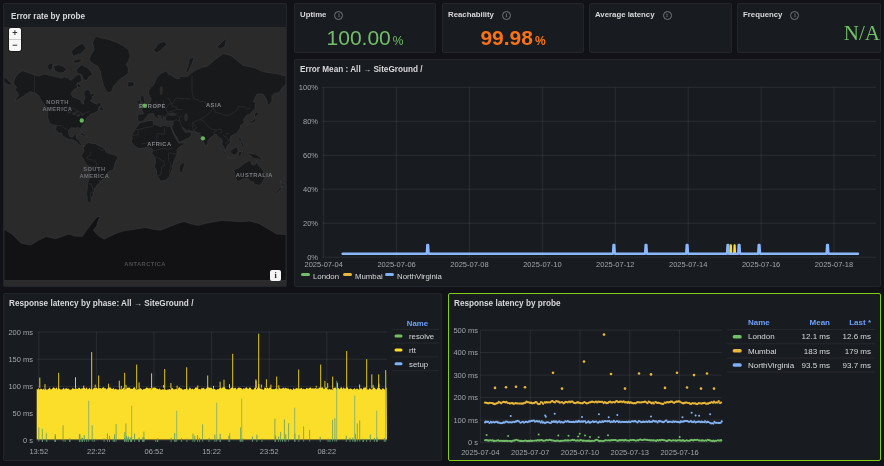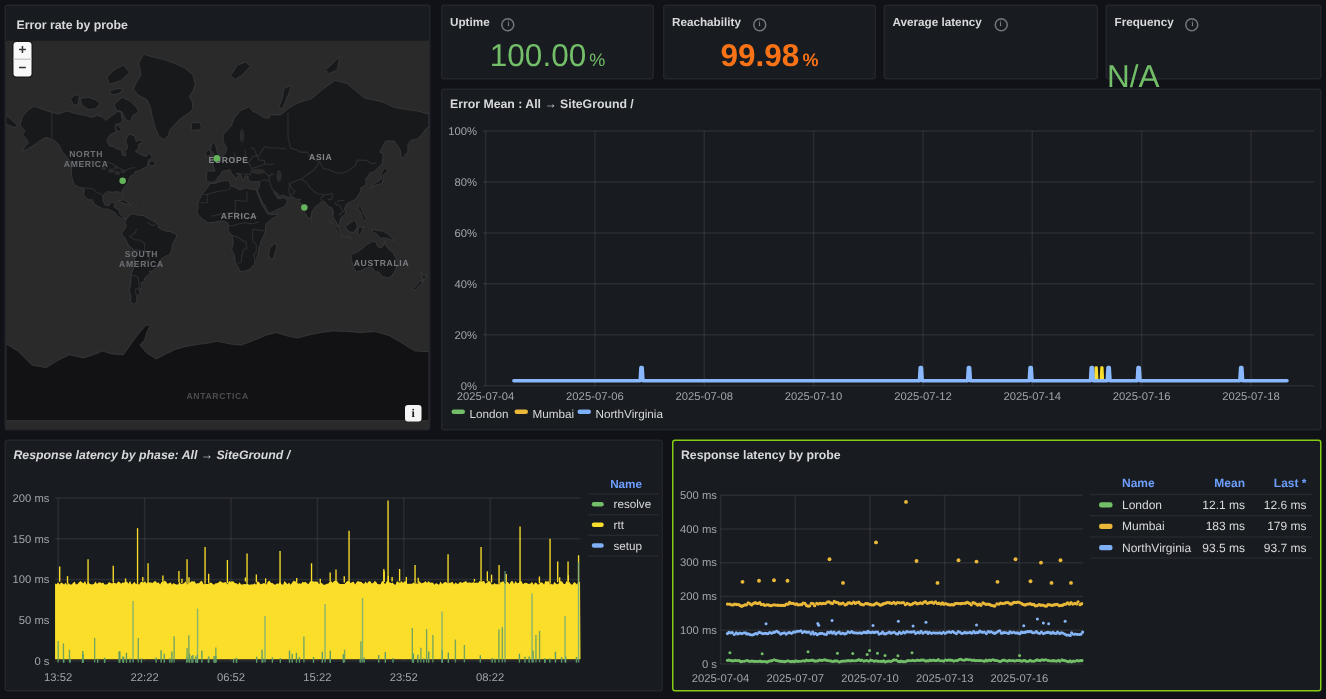--- a/index.html
+++ b/index.html
@@ -45,21 +45,21 @@
     </div>
     <div style="position:absolute;left:442px;top:3px;width:142px;height:50px;background:#181b1f;border:1px solid #22252b;border-radius:2px;box-sizing:border-box;">
       <div style="position:absolute;left:5px;top:6px;font-size:7.8px;font-weight:600;color:#d8d9da;white-space:nowrap;">Reachability<span style="display:inline-block;margin-left:8px;width:7px;height:7px;border:1px solid #74777c;border-radius:50%;color:#9fa2a8;font-size:5.5px;line-height:7px;text-align:center;vertical-align:0.5px;font-weight:400;font-family:'Liberation Serif',serif;">i</span></div>
       <div style="position:absolute;left:0;right:0;top:23px;text-align:center;color:#f97316;font-size:21px;font-weight:700;line-height:22px;">99.98<span style="font-size:12px;margin-left:2px;">%</span></div>
     </div>
     <div style="position:absolute;left:589px;top:3px;width:143px;height:50px;background:#181b1f;border:1px solid #22252b;border-radius:2px;box-sizing:border-box;">
       <div style="position:absolute;left:5px;top:6px;font-size:7.8px;font-weight:600;color:#d8d9da;white-space:nowrap;">Average latency<span style="display:inline-block;margin-left:8px;width:7px;height:7px;border:1px solid #74777c;border-radius:50%;color:#9fa2a8;font-size:5.5px;line-height:7px;text-align:center;vertical-align:0.5px;font-weight:400;font-family:'Liberation Serif',serif;">i</span></div>
     </div>
     <div style="position:absolute;left:737px;top:3px;width:144px;height:50px;background:#181b1f;border:1px solid #22252b;border-radius:2px;box-sizing:border-box;">
       <div style="position:absolute;left:5px;top:6px;font-size:7.8px;font-weight:600;color:#d8d9da;white-space:nowrap;">Frequency<span style="display:inline-block;margin-left:8px;width:7px;height:7px;border:1px solid #74777c;border-radius:50%;color:#9fa2a8;font-size:5.5px;line-height:7px;text-align:center;vertical-align:0.5px;font-weight:400;font-family:'Liberation Serif',serif;">i</span></div>
-      <div style="position:absolute;left:0;right:0;top:37px;text-align:left;color:#73bf69;font-size:21px;font-weight:500;line-height:22px;">N/A</div>
+      <div style="position:absolute;left:0;right:0;top:18px;text-align:right;color:#73bf69;font-size:21px;font-weight:500;line-height:22px;font-family:Liberation Serif, serif;">N/A</div>
     </div>
     <div style="position:absolute;left:294px;top:59px;width:587px;height:228px;background:#181b1f;border:1px solid #22252b;border-radius:2px;box-sizing:border-box;">
       <div style="position:absolute;left:5px;top:5px;font-size:8.2px;font-weight:600;color:#d8d9da;white-space:nowrap;">Error Mean : All → SiteGround /</div>
       <svg width="585" height="226" style="position:absolute;left:0;top:0;">
         <line x1="27" y1="27.3" x2="581" y2="27.3" stroke="rgba(201,209,217,0.10)" stroke-width="1"></line>
         <line x1="27" y1="61.3" x2="581" y2="61.3" stroke="rgba(201,209,217,0.10)" stroke-width="1"></line>
         <line x1="27" y1="95.3" x2="581" y2="95.3" stroke="rgba(201,209,217,0.10)" stroke-width="1"></line>
         <line x1="27" y1="129.2" x2="581" y2="129.2" stroke="rgba(201,209,217,0.10)" stroke-width="1"></line>
         <line x1="27" y1="163.2" x2="581" y2="163.2" stroke="rgba(201,209,217,0.10)" stroke-width="1"></line>
         <line x1="27" y1="197.2" x2="581" y2="197.2" stroke="rgba(201,209,217,0.10)" stroke-width="1"></line>
@@ -90,21 +90,21 @@
         <path d="M47.6 193.8L131.8 193.8L132.3 185.0L133.1 185.0L133.6 193.8L318.0 193.8L318.5 185.0L319.3 185.0L319.8 193.8L350.1 193.8L350.6 185.0L351.4 185.0L351.9 193.8L391.2 193.8L391.7 185.0L392.5 185.0L393.0 193.8L432.0 193.8L432.5 185.0L433.3 185.0L433.8 193.8L443.2 193.8L443.7 185.0L444.5 185.0L445.0 193.8L463.2 193.8L463.7 185.0L464.5 185.0L465.0 193.8L531.6 193.8L532.1 185.0L532.9 185.0L533.4 193.8L563.0 193.8" fill="none" stroke="#8ab8ff" stroke-width="2.4" stroke-linejoin="round" stroke-linecap="round"></path>
         <rect x="6" y="213" width="9" height="3" rx="1.5" fill="#73bf69"></rect>
         <text x="18" y="218.5" fill="#d8d9da" font-size="7.8">London</text>
         <rect x="48" y="213" width="9" height="3" rx="1.5" fill="#eab839"></rect>
         <text x="60" y="218.5" fill="#d8d9da" font-size="7.8">Mumbai</text>
         <rect x="90" y="213" width="9" height="3" rx="1.5" fill="#7eb0f5"></rect>
         <text x="102" y="218.5" fill="#d8d9da" font-size="7.8">NorthVirginia</text>
       </svg>
     </div>
     <div style="position:absolute;left:3px;top:293px;width:439px;height:168px;background:#181b1f;border:1px solid #22252b;border-radius:2px;box-sizing:border-box;">
-      <div style="position:absolute;left:5px;top:5px;font-size:8.2px;font-weight:600;color:#d8d9da;white-space:nowrap;font-style:italic;">Response latency by phase: All → SiteGround /</div>
+      <div style="position:absolute;left:5px;top:5px;font-size:8.2px;font-weight:600;color:#d8d9da;white-space:nowrap;">Response latency by phase: All → SiteGround /</div>
       <svg width="437" height="166" style="position:absolute;left:0;top:0;">
         <line x1="32.7" y1="146.7" x2="383.0" y2="146.7" stroke="rgba(201,209,217,0.10)" stroke-width="1"></line>
         <line x1="32.7" y1="119.5" x2="383.0" y2="119.5" stroke="rgba(201,209,217,0.10)" stroke-width="1"></line>
         <line x1="32.7" y1="92.4" x2="383.0" y2="92.4" stroke="rgba(201,209,217,0.10)" stroke-width="1"></line>
         <line x1="32.7" y1="65.2" x2="383.0" y2="65.2" stroke="rgba(201,209,217,0.10)" stroke-width="1"></line>
         <line x1="32.7" y1="38.0" x2="383.0" y2="38.0" stroke="rgba(201,209,217,0.10)" stroke-width="1"></line>
         <line x1="34.8" y1="38.0" x2="34.8" y2="146.7" stroke="rgba(201,209,217,0.10)" stroke-width="1"></line>
         <line x1="92.4" y1="38.0" x2="92.4" y2="146.7" stroke="rgba(201,209,217,0.10)" stroke-width="1"></line>
         <line x1="150.0" y1="38.0" x2="150.0" y2="146.7" stroke="rgba(201,209,217,0.10)" stroke-width="1"></line>
         <line x1="207.6" y1="38.0" x2="207.6" y2="146.7" stroke="rgba(201,209,217,0.10)" stroke-width="1"></line>

